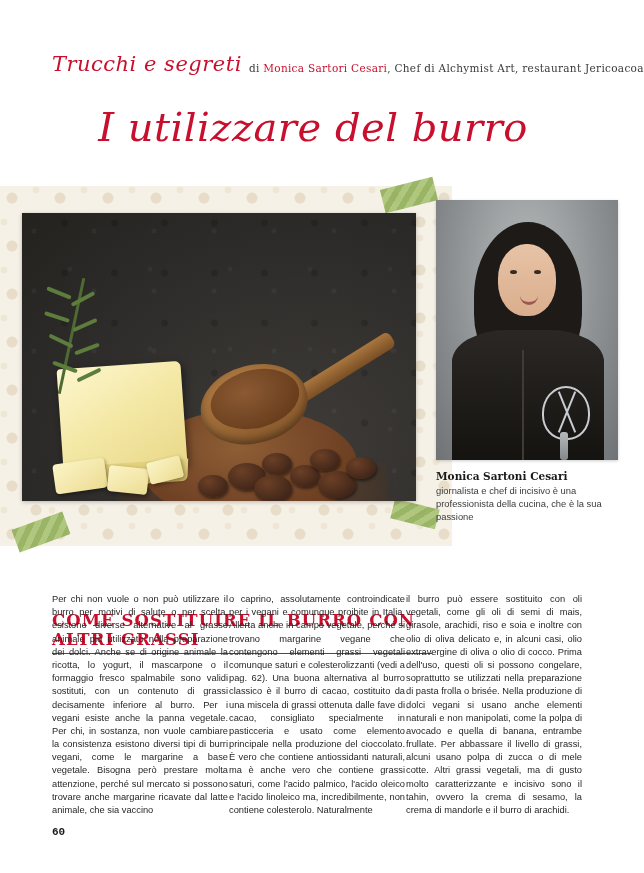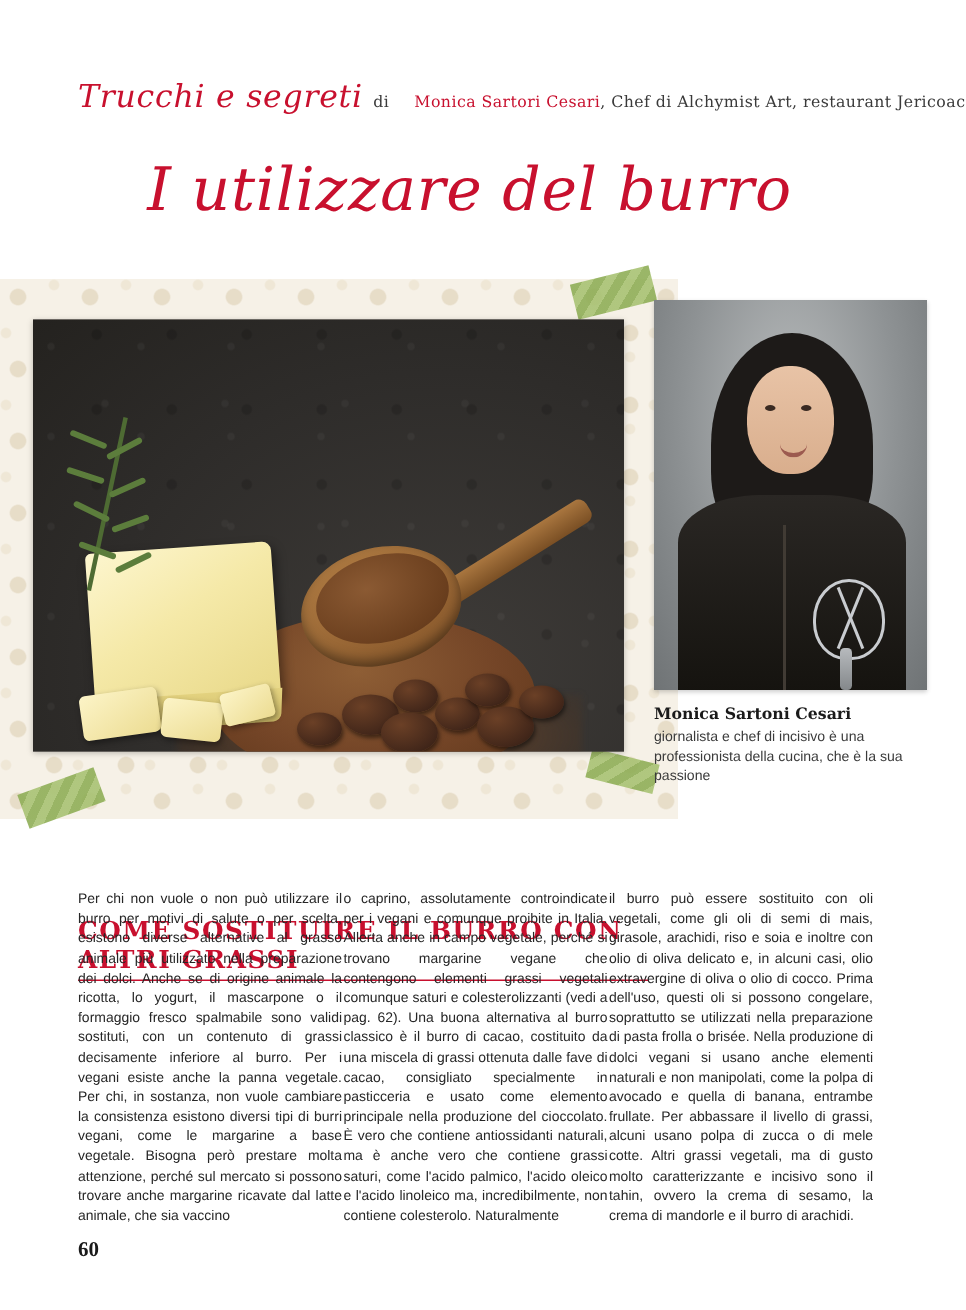--- a/index.html
+++ b/index.html
@@ -39,21 +39,21 @@
     white-space: nowrap;
   }
   .byline {
     font-family: "DejaVu Serif", serif;
     font-size: 10.5px;
     color: #3a3a3a;
     letter-spacing: 0.3px;
     padding-bottom: 2px;
     white-space: nowrap;
   }
-  .byline .hl { color: #c8102e; margin-left: 13px; }
+  .byline .hl { color: #c8102e; }
 
   .headline {
     position: absolute;
     left: 0;
     right: 18px;
     top: 104px;
     text-align: center;
     font-family: "DejaVu Serif", serif;
     font-style: italic;
     font-size: 40px;
@@ -322,23 +322,23 @@
     text-align: justify;
     font-family: "Liberation Sans", sans-serif;
   }
   .col p { margin: 0; }
 
   
   .folio {
     position: absolute;
     left: 52px;
     top: 826px;
-    font-family: Liberation Serif, serif;
+    font-family: Liberation Mono, monospace;
     font-weight: bold;
-    font-size: 14px;
+    font-size: 11px;
     color: #1a1a1a;
   }
 </style>
 </head>
 <body>
 
 <div class="page">
 
   <div class="kicker-row">
     <span class="kicker">Trucchi e segreti</span>

